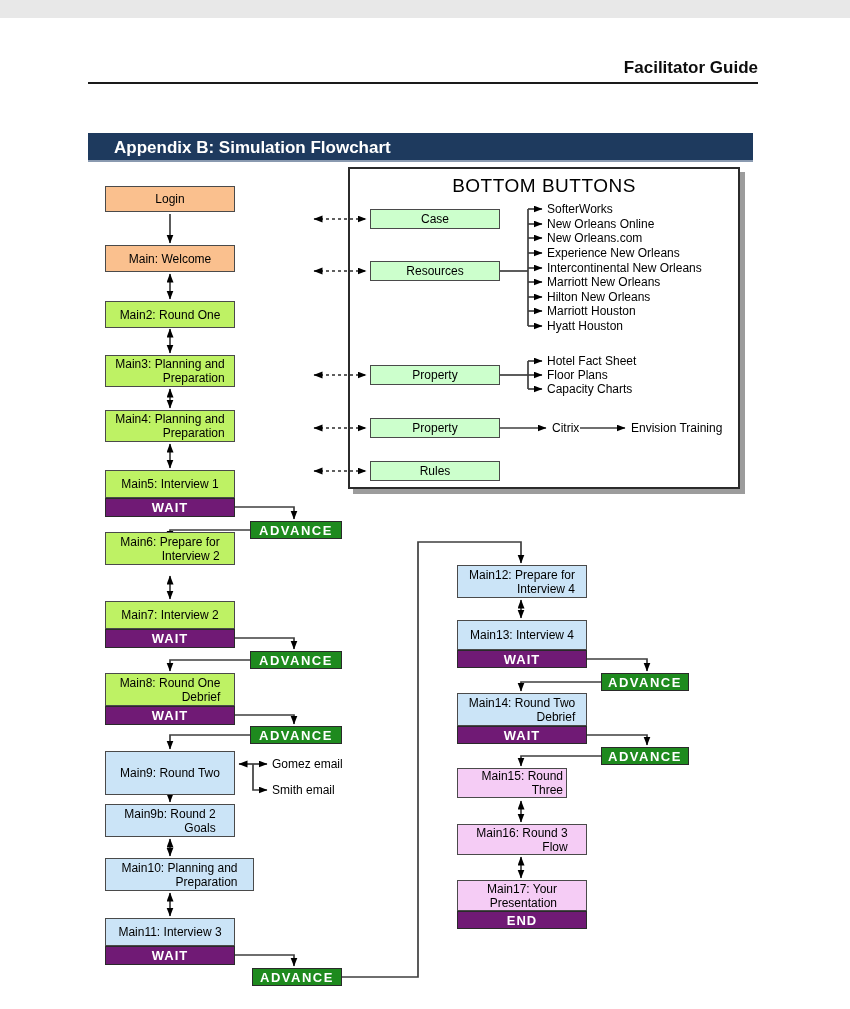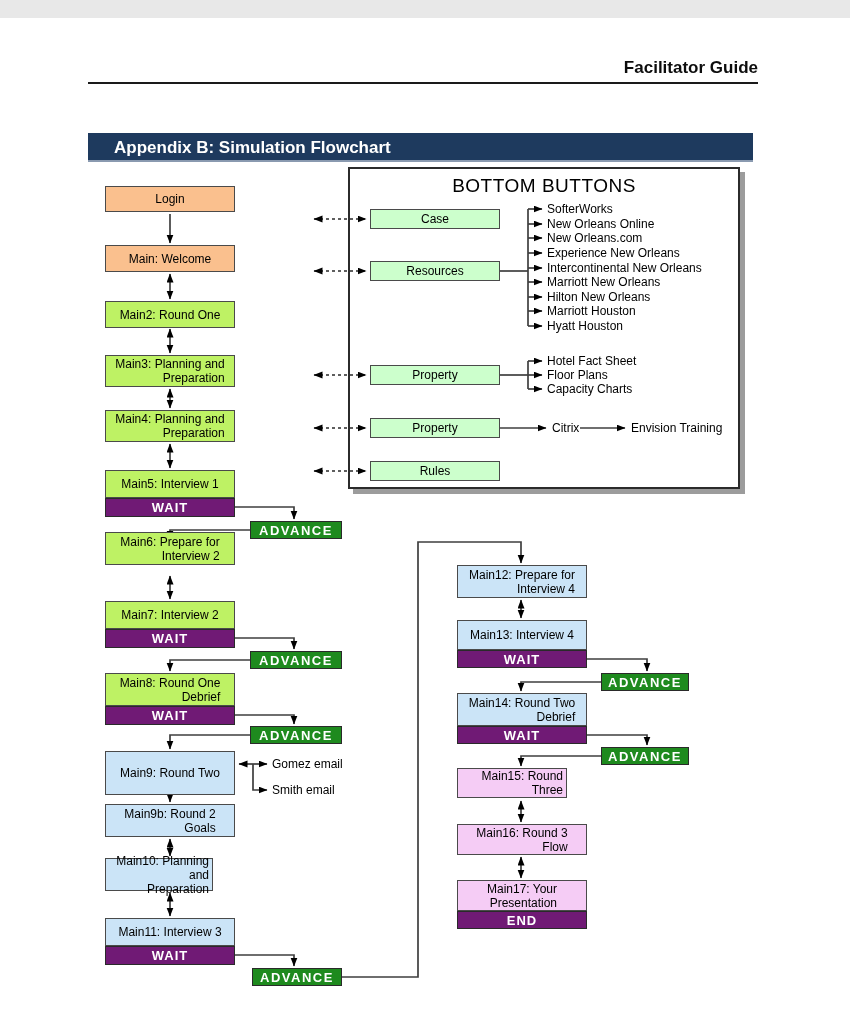--- a/index.html
+++ b/index.html
@@ -138,21 +138,21 @@
   <div class="node yellow" style="left:105px;top:583px;width:130px;height:28px">Main7: Interview 2</div>
   <div class="badge wait" style="left:105px;top:611px;width:130px;height:19px">WAIT</div>
   <div class="badge advance" style="left:250px;top:633px;width:92px;height:18px">ADVANCE</div>
   <div class="node yellow" style="left:105px;top:655px;width:130px;height:33px">Main8: Round One
 Debrief</div>
   <div class="badge wait" style="left:105px;top:688px;width:130px;height:19px">WAIT</div>
   <div class="badge advance" style="left:250px;top:708px;width:92px;height:18px">ADVANCE</div>
   <div class="node blue" style="left:105px;top:733px;width:130px;height:44px">Main9: Round Two</div>
   <div class="node blue" style="left:105px;top:786px;width:130px;height:33px">Main9b: Round 2
 Goals</div>
-  <div class="node blue" style="left:105px;top:840px;width:108px;height:33px">Main10: Planning and
+  <div class="node blue" style="left:105px;top:840px;width:149px;height:33px">Main10: Planning and
 Preparation</div>
   <div class="node blue" style="left:105px;top:900px;width:130px;height:28px">Main11: Interview 3</div>
   <div class="badge wait" style="left:105px;top:928px;width:130px;height:19px">WAIT</div>
   <div class="badge advance" style="left:252px;top:950px;width:90px;height:18px">ADVANCE</div>
 
   <div class="link" style="left:272px;top:739px">Gomez email</div>
   <div class="link" style="left:272px;top:765px">Smith email</div>
 
   <div class="node blue" style="left:457px;top:547px;width:130px;height:33px">Main12: Prepare for
 Interview 4</div>

